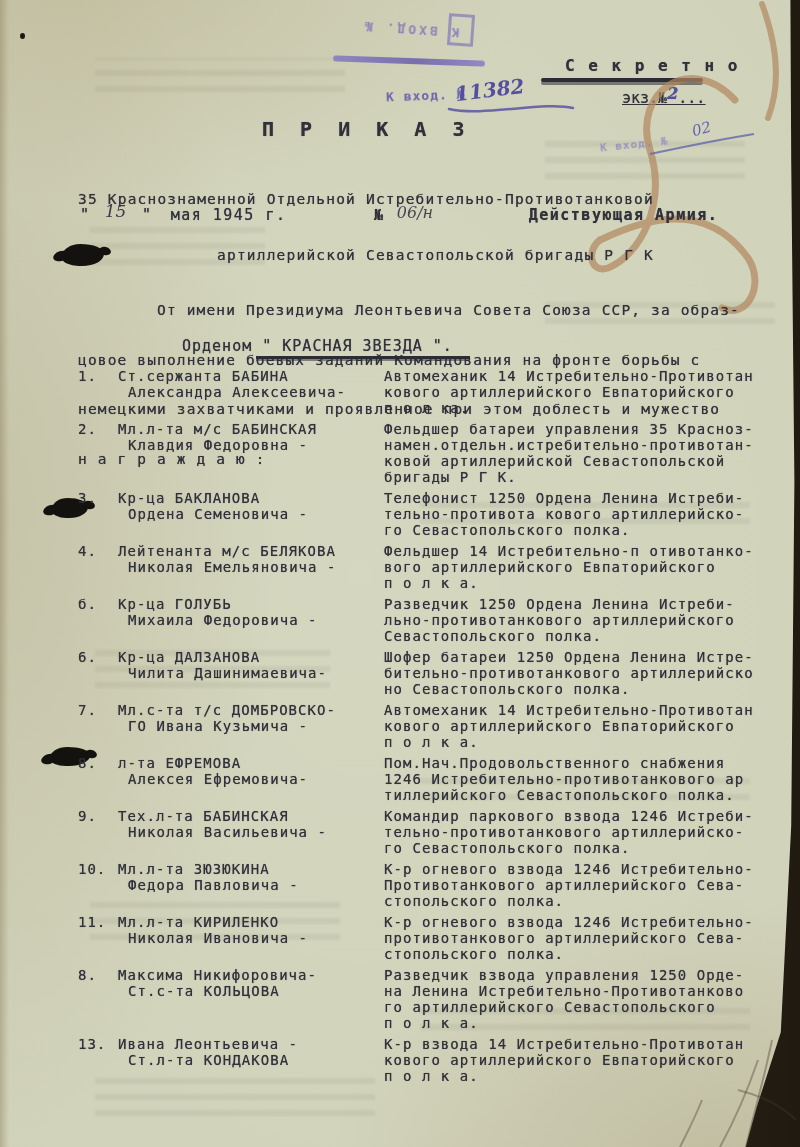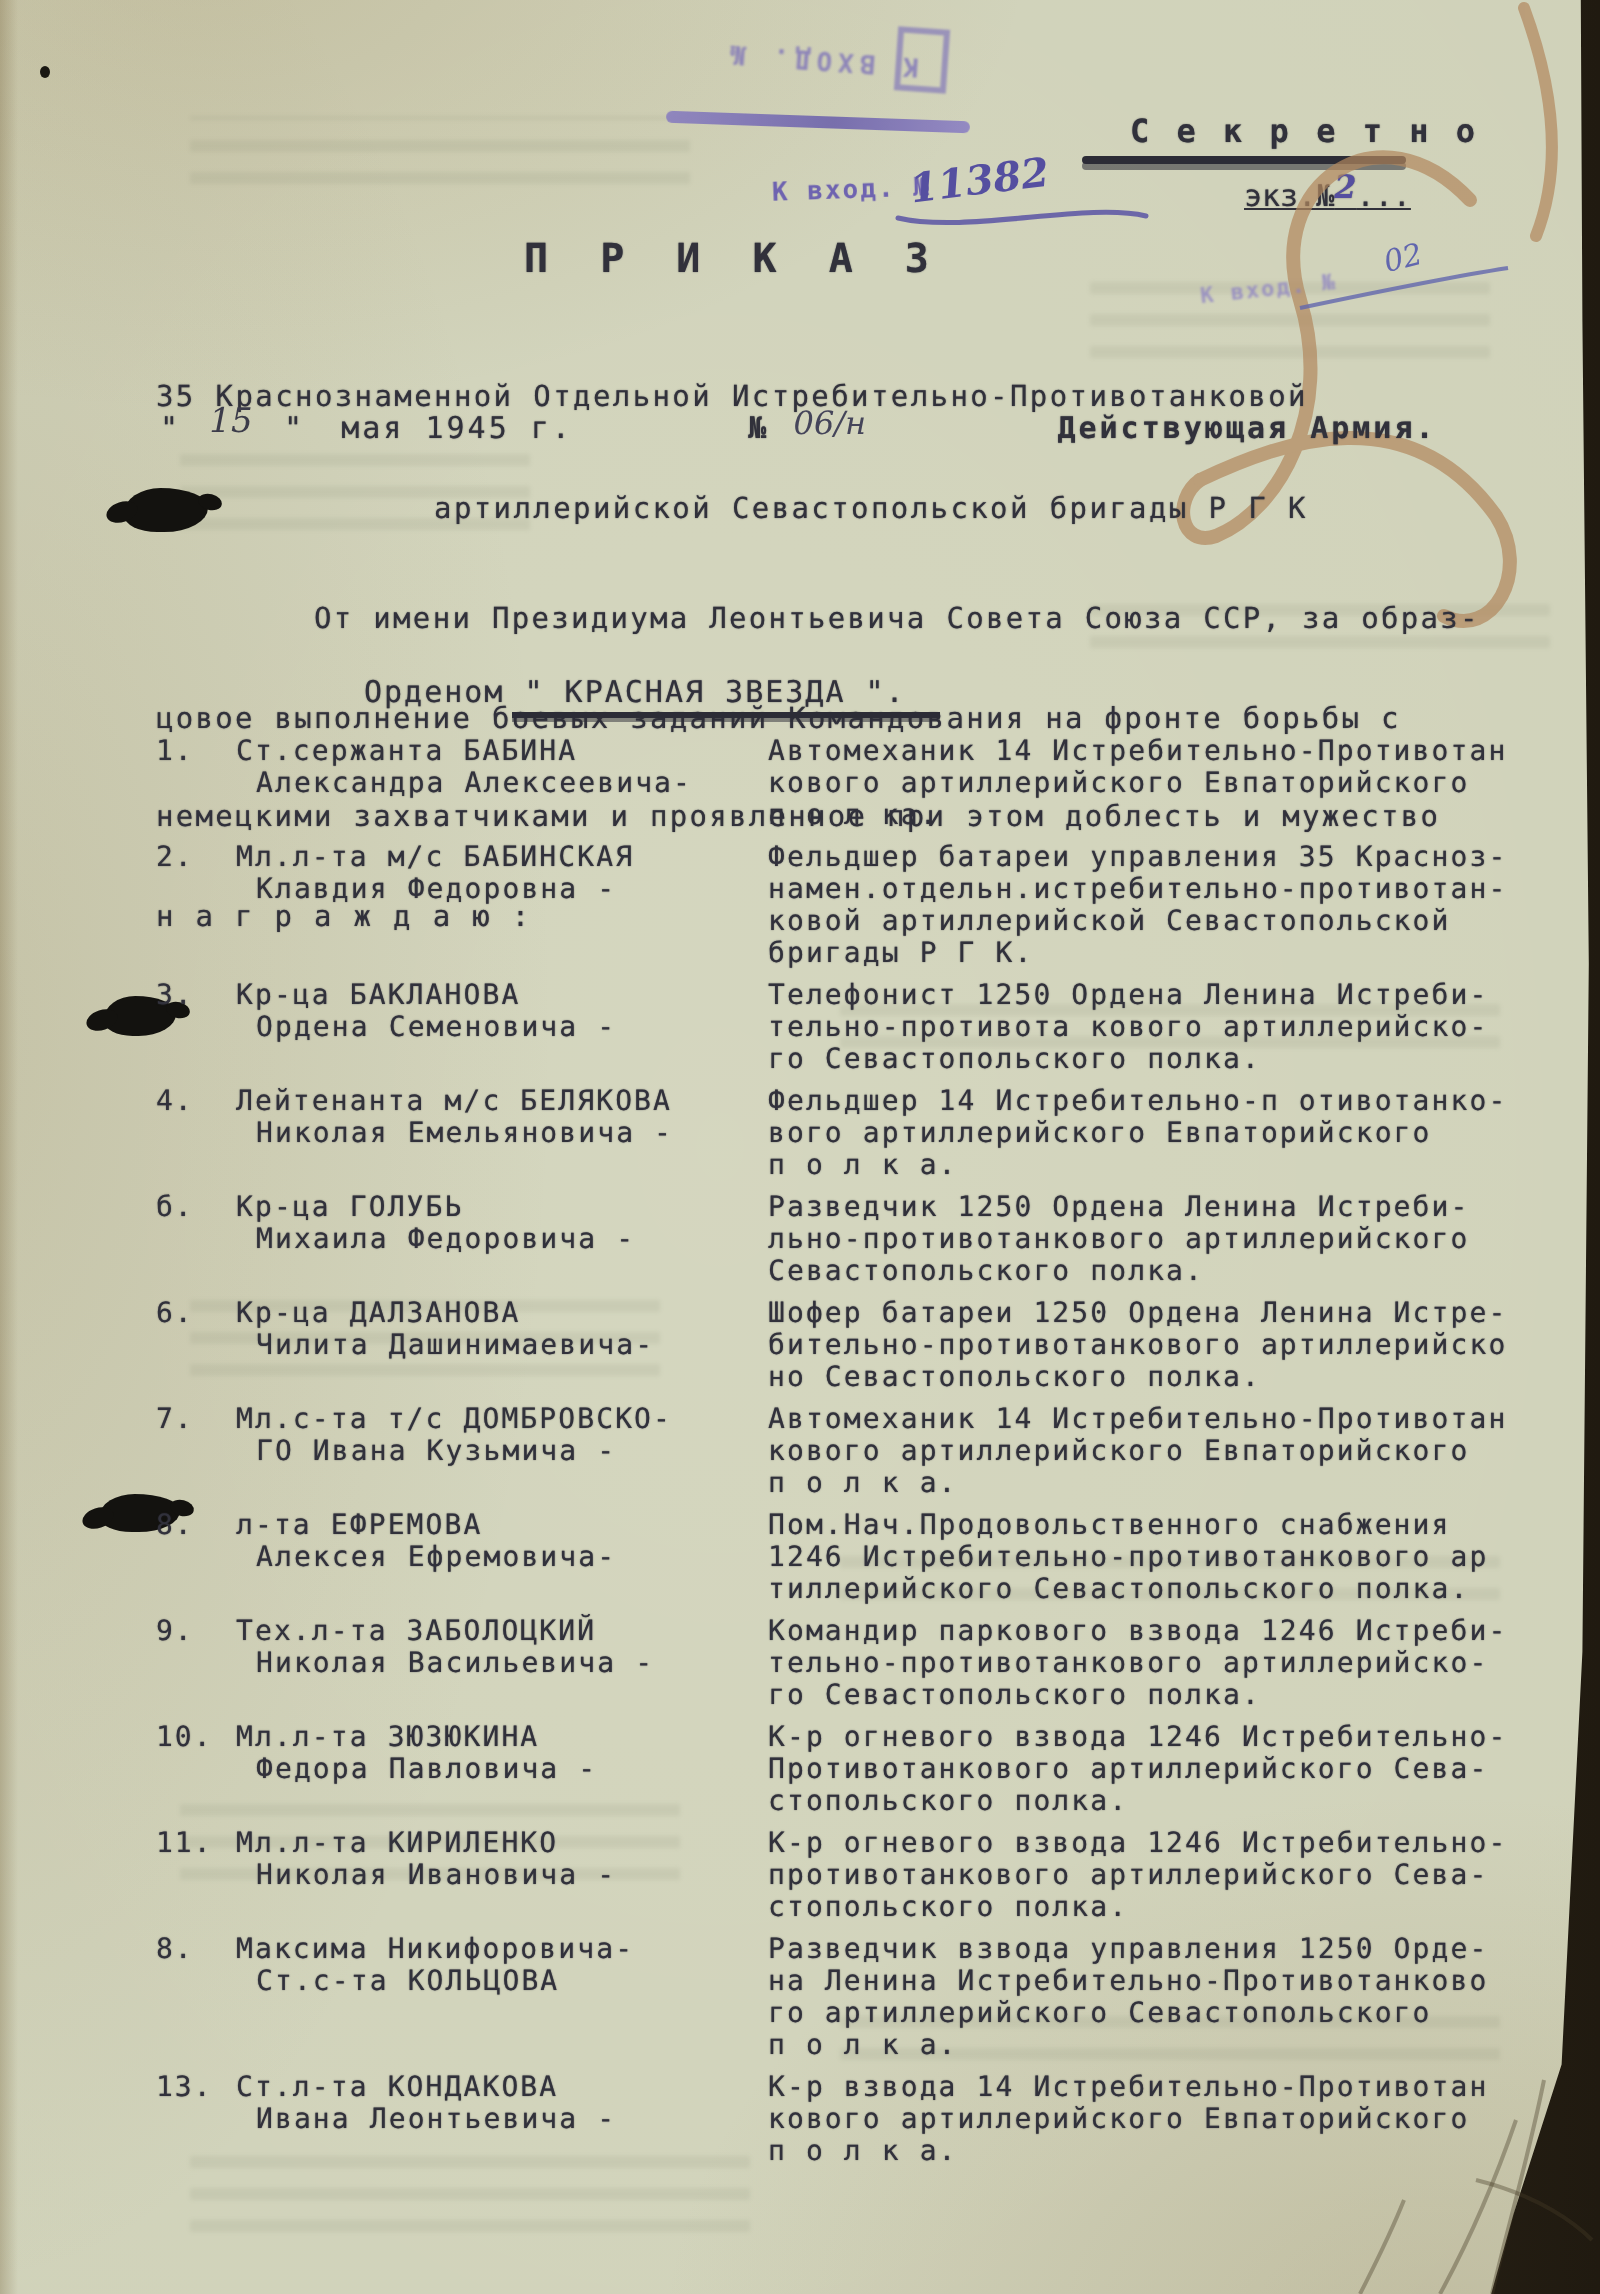--- a/index.html
+++ b/index.html
@@ -232,21 +232,21 @@
       <div class="descs tw">
           <div>Пом.Нач.Продовольственного снабжения</div>
           <div>1246 Истребительно-противотанкового ар</div>
           <div>тиллерийского Севастопольского полка.</div>
         </div>
     </div>
 
     <div class="entry">
       <div class="num tw">9.</div>
       <div class="names tw">
-          <div>Тех.л-та ЗАБОЛОЦКИЙ</div>
+          <div>Тех.л-та БАБИНСКАЯ</div>
           <div>Николая Васильевича -</div>
         </div>
       <div class="descs tw">
           <div>Командир паркового взвода 1246 Истреби-</div>
           <div>тельно-противотанкового артиллерийско-</div>
           <div>го Севастопольского полка.</div>
         </div>
     </div>
 
     <div class="entry">
@@ -285,22 +285,22 @@
           <div>Разведчик взвода управления 1250 Орде-</div>
           <div>на Ленина Истребительно-Противотанково</div>
           <div>го артиллерийского Севастопольского</div>
           <div>п о л к а.</div>
         </div>
     </div>
 
     <div class="entry">
       <div class="num tw">13.</div>
       <div class="names tw">
+          <div>Ивана Леонтьевича -</div>
           <div>Ст.л-та КОНДАКОВА</div>
-          <div>Ивана Леонтьевича -</div>
         </div>
       <div class="descs tw">
           <div>К-р взвода 14 Истребительно-Противотан</div>
           <div>кового артиллерийского Евпаторийского</div>
           <div>п о л к а.</div>
         </div>
     </div>
   </div>
 
   <div class="edge-left"></div>

